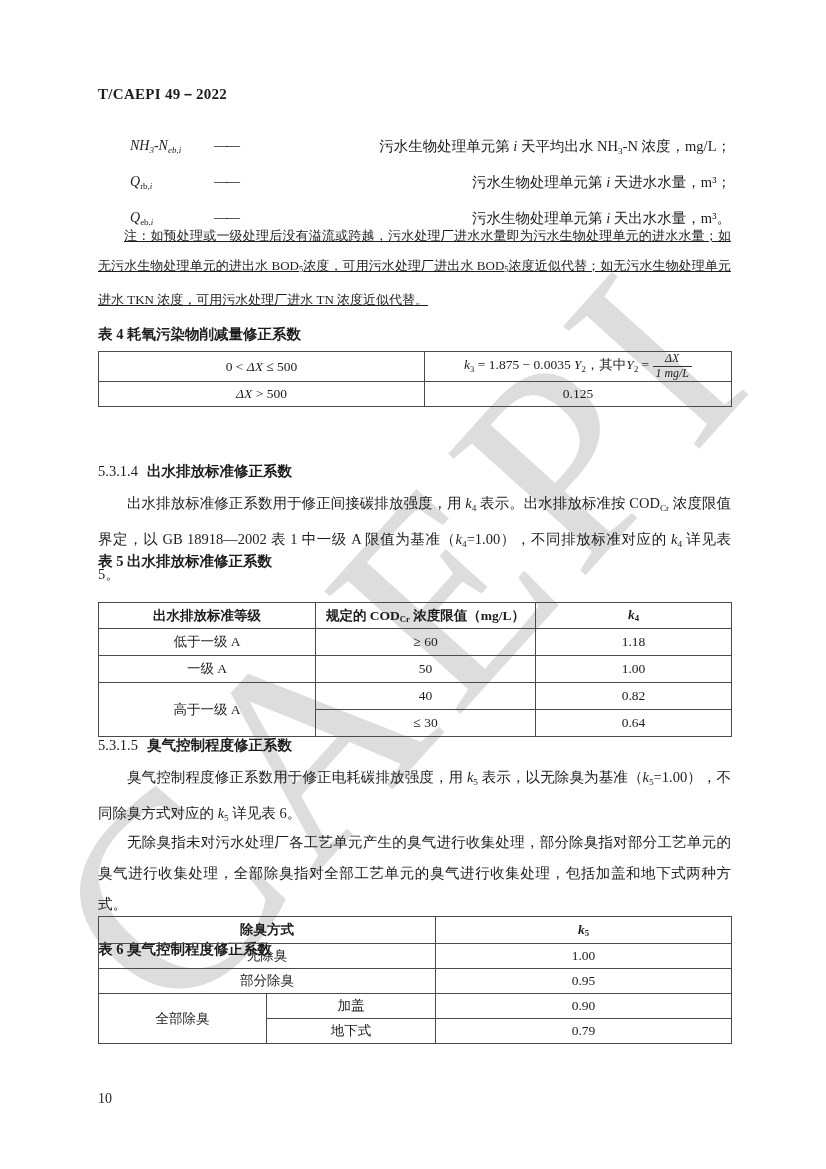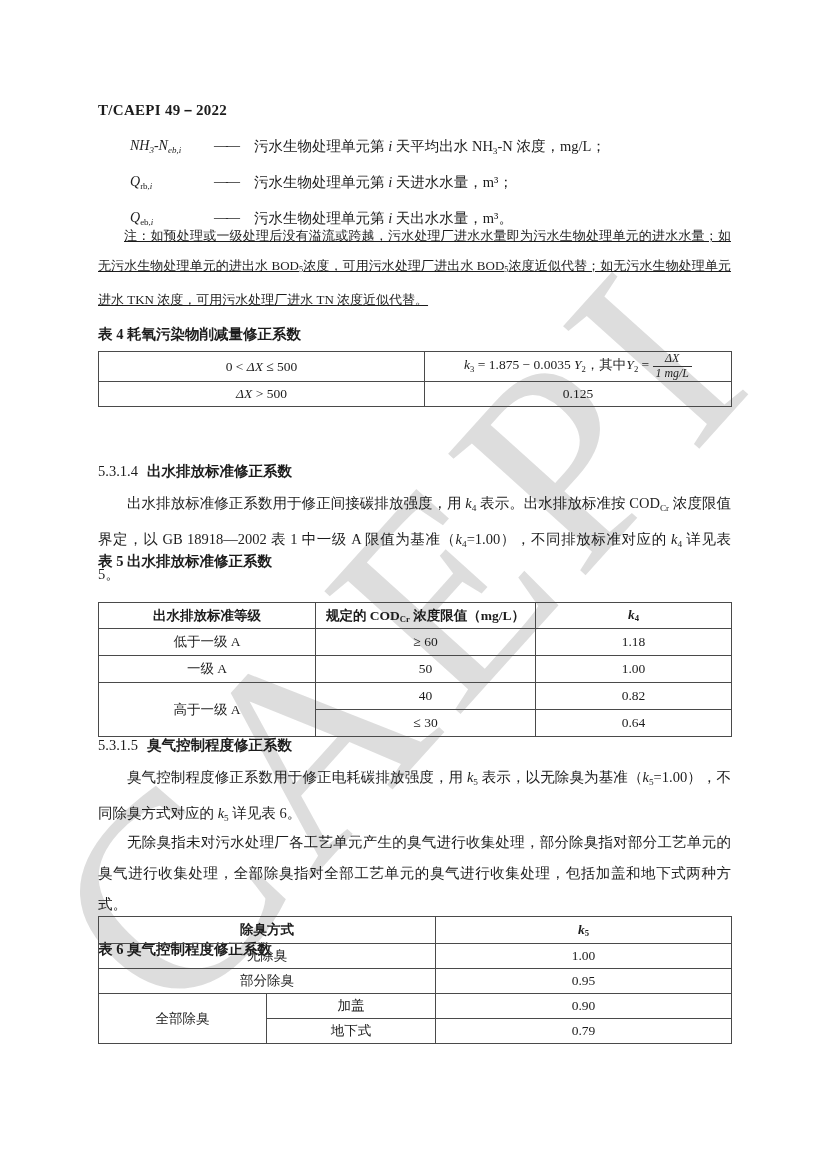--- a/index.html
+++ b/index.html
@@ -7,26 +7,26 @@
     position:relative;width:826px;height:1169px;background:#ffffff;overflow:hidden;
     font-family:"Liberation Serif","DejaVu Serif",serif;color:#1c1c1c;
   }
   .wm{
     position:absolute;left:400px;top:640px;z-index:0;white-space:nowrap;
     transform:translate(-50%,-50%) rotate(-48deg);
     font-family:"Liberation Serif","DejaVu Serif",serif;
     font-size:280px;letter-spacing:14px;color:#c9c9c9;opacity:0.62;font-weight:400;
   }
   .blk{position:absolute;left:98px;width:633px;z-index:1;}
-  .hdr{top:101px;font-size:15px;font-weight:600;letter-spacing:0.3px;font-family:Liberation Serif, serif;}
+  .hdr{top:85px;font-size:15px;font-weight:600;letter-spacing:0.3px;font-family:Liberation Serif, serif;}
   .defs{top:128px;}
   .def-row{display:flex;align-items:center;height:36px;padding-left:32px;font-size:14px;}
   .def-sym{width:84px;}
   .def-dash{width:40px;letter-spacing:-2px;}
-  .def-desc{flex:1;font-size:14.5px;}
+  .def-desc{flex:1;font-size:14.5px;text-align:right;}
   .note{top:221px;font-size:13px;line-height:30px;text-align:justify;text-indent:26px;text-decoration:underline;}
   .para{font-size:14.5px;line-height:31px;text-align:justify;text-indent:29px;}
   .t-title{text-align:left;font-weight:bold;font-size:14.5px;}
   .sec-h{font-size:14.5px;}
   .sec-num{font-weight:normal;}
   .sec-t{font-weight:bold;margin-left:9px;margin-top:33px;}
   table{border-collapse:collapse;width:633px;table-layout:fixed;background:transparent;}
   td,th{border:1px solid #4a4a4a;text-align:center;vertical-align:middle;
         font-size:13.5px;padding:0 2px;font-weight:normal;}
   th{font-weight:bold;}
@@ -169,14 +169,15 @@
       <td>加盖</td>
       <td>0.90</td>
     </tr>
     <tr class="h25">
       <td>地下式</td>
       <td>0.79</td>
     </tr>
   </tbody>
     </table>
 
+  <div class="blk pagenum">10</div>
 
 </div>
 
 </body></html>

